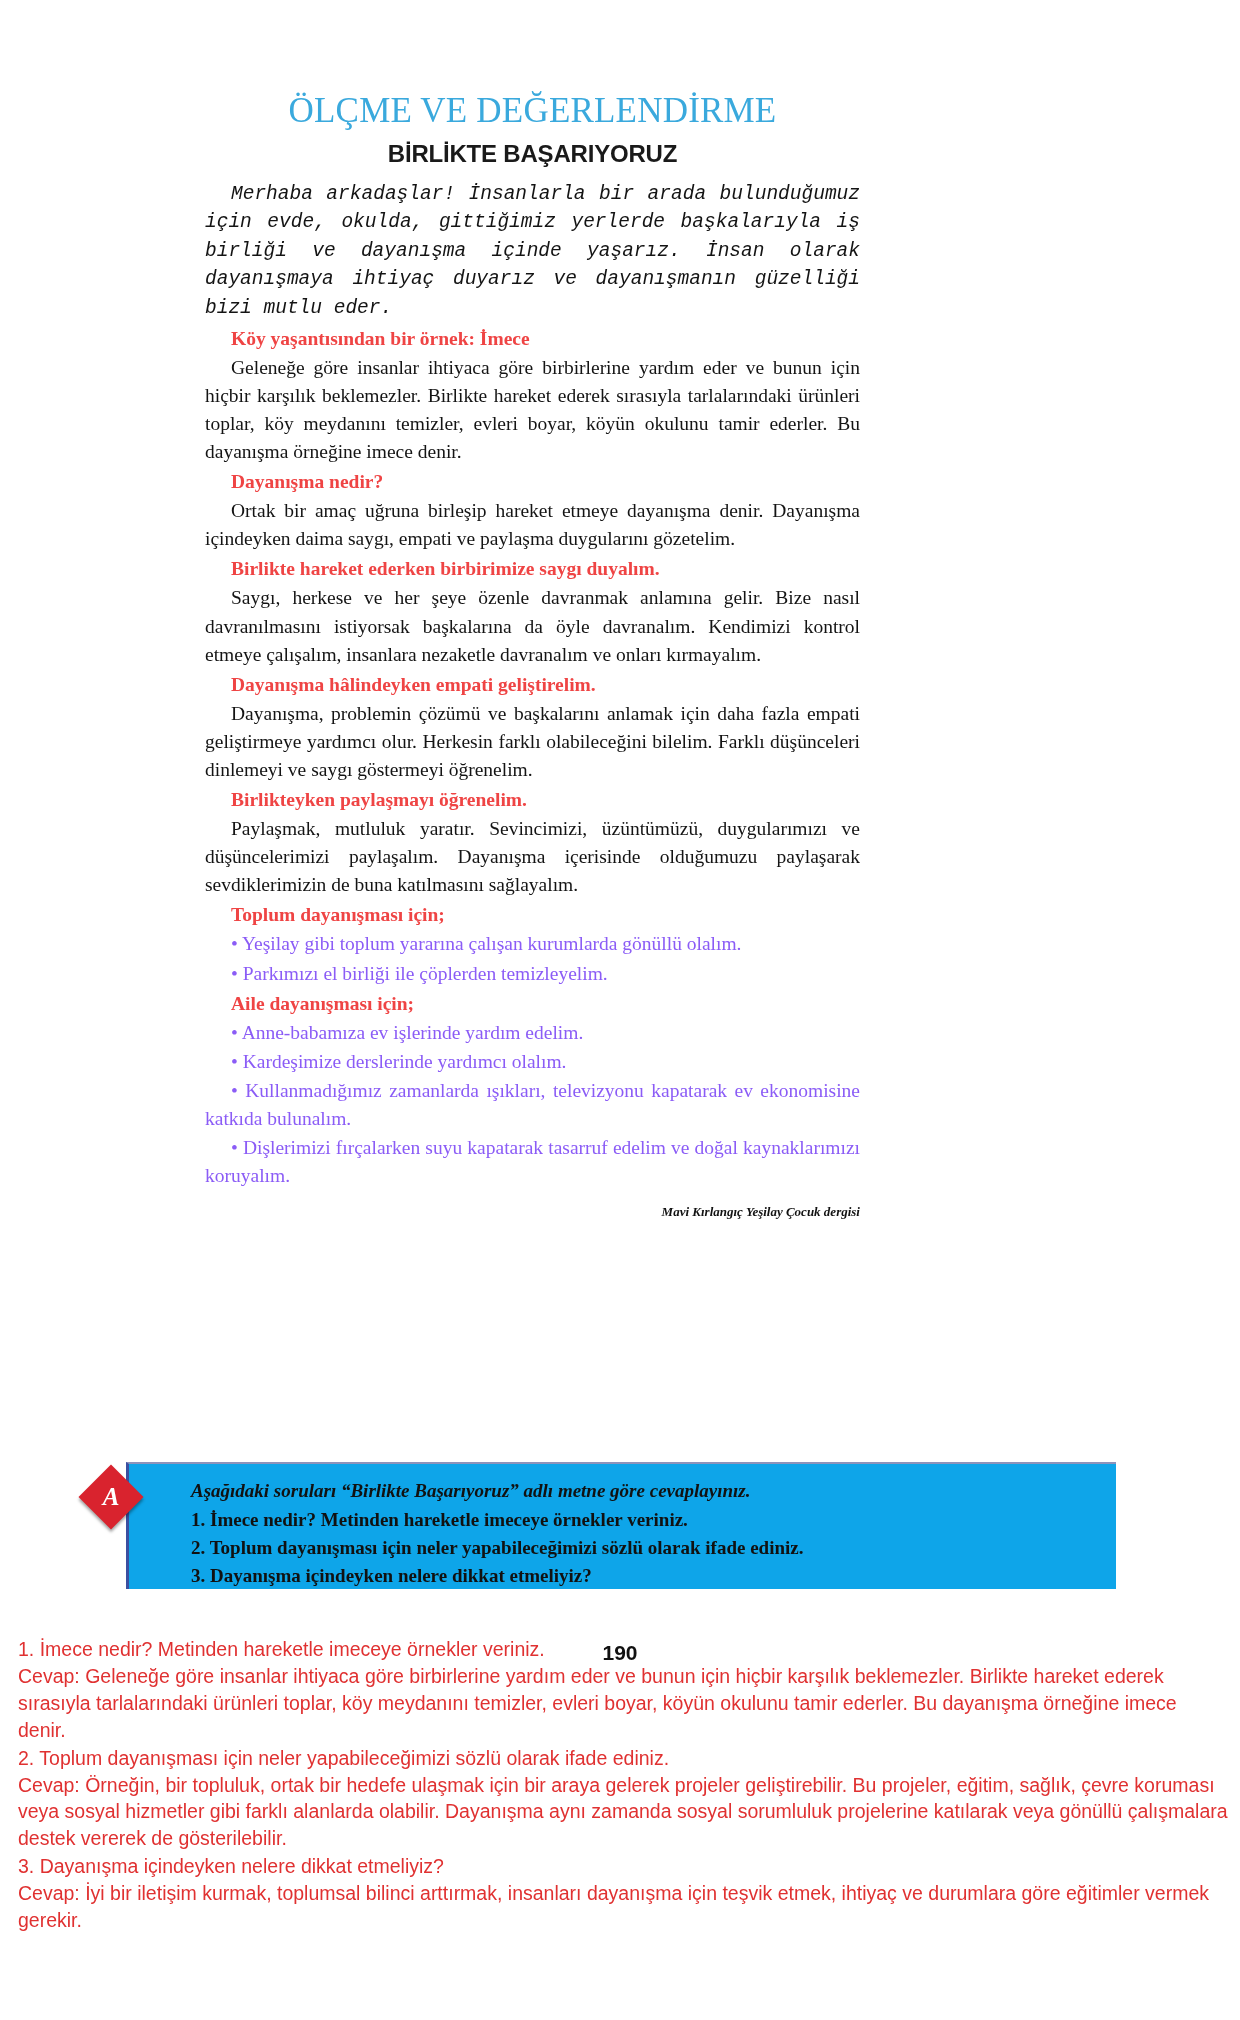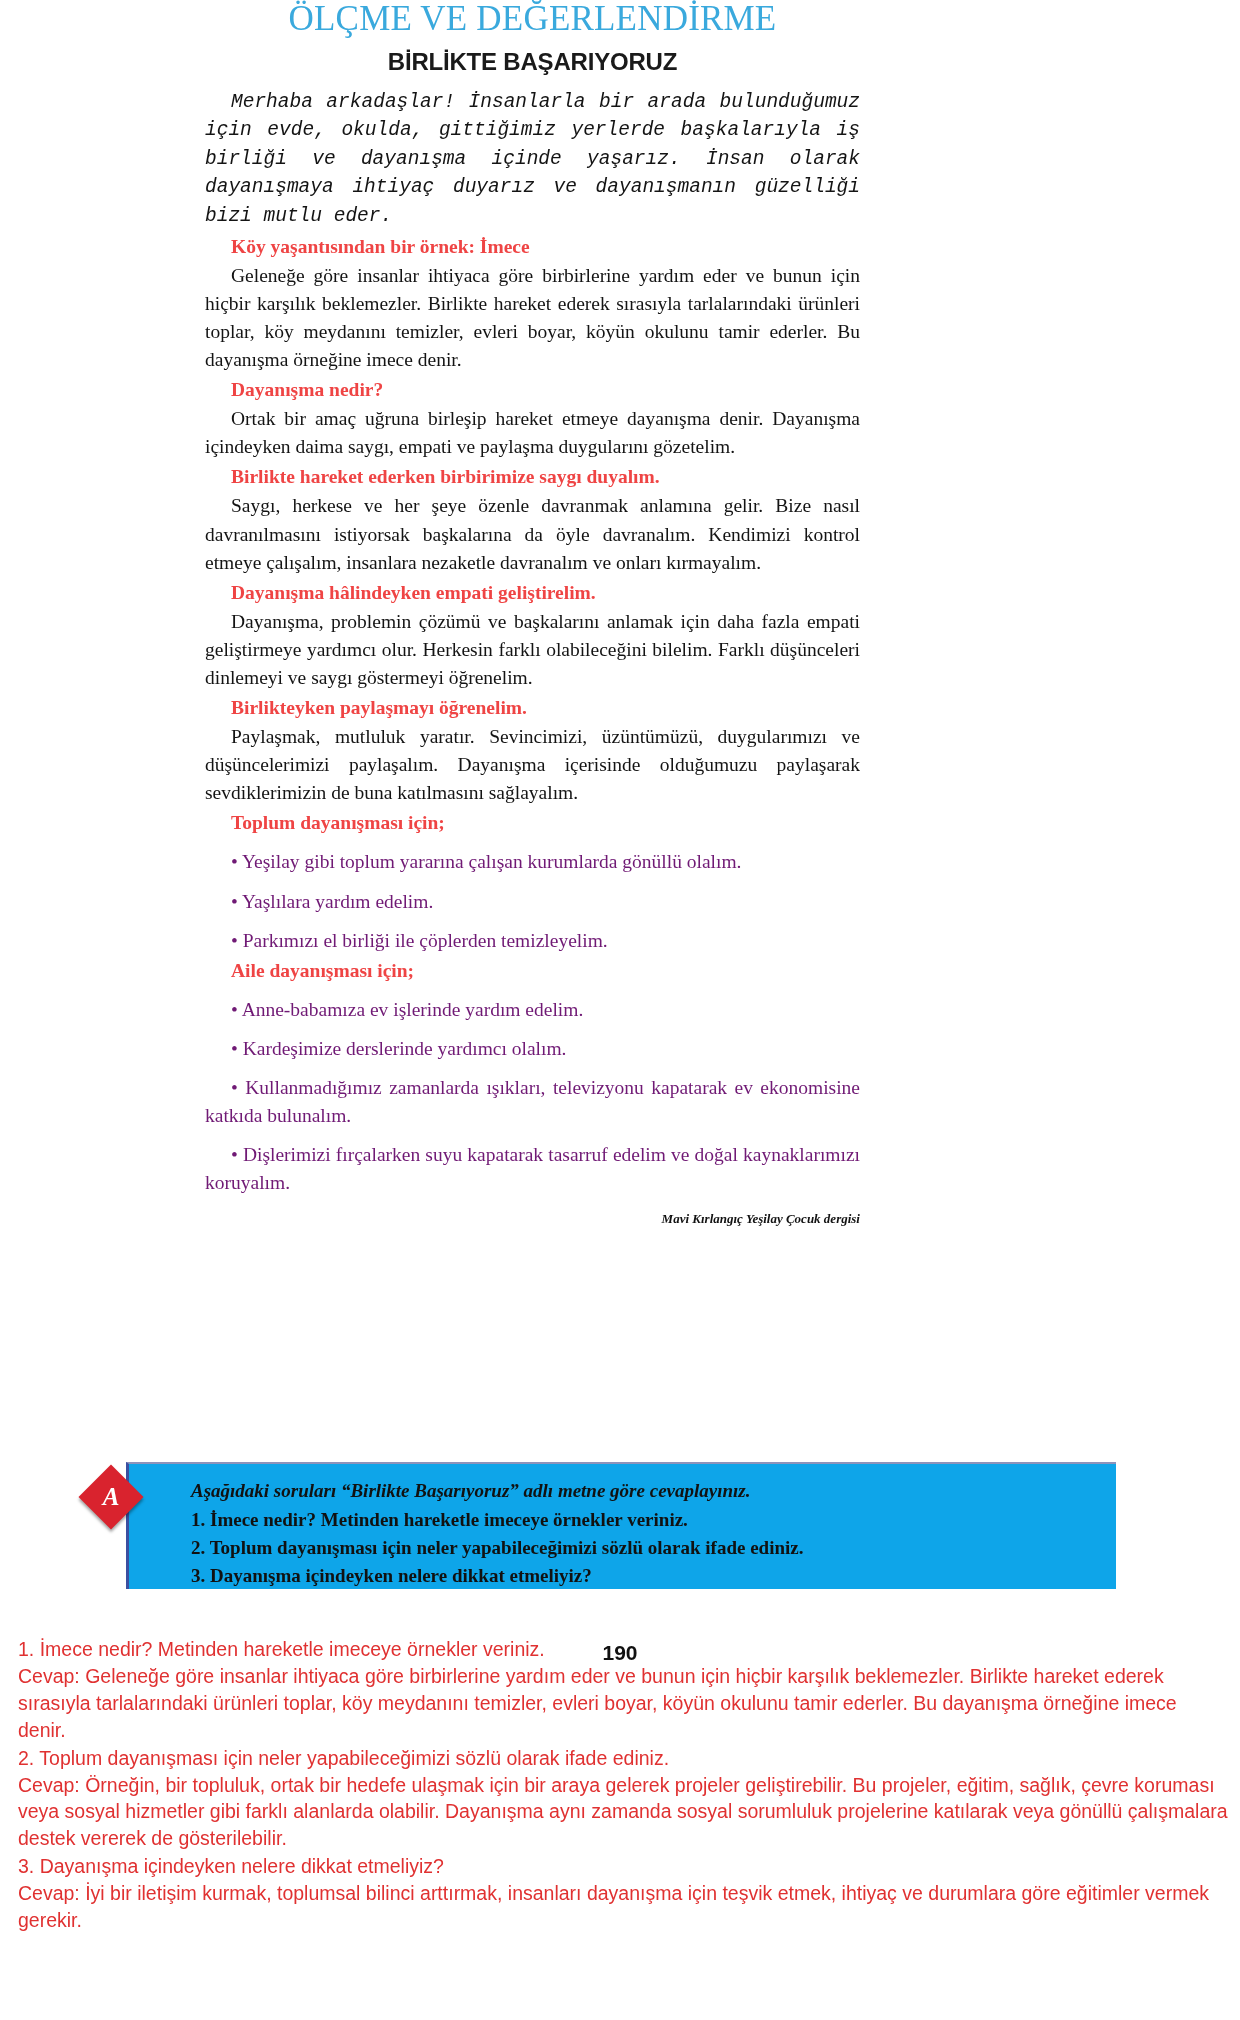--- a/index.html
+++ b/index.html
@@ -36,20 +36,21 @@
   }
 
   .title-main {
     font-family: "Liberation Serif", "DejaVu Serif", serif;
     font-size: 35px;
     font-weight: 400;
     color: #3aa9dd;
     text-align: center;
     letter-spacing: 0.2px;
     margin: 0;
+    padding-top: 92px;
     line-height: 1.1;
   }
 
   .title-sub {
     font-family: "Liberation Sans", "DejaVu Sans", sans-serif;
     font-size: 24px;
     font-weight: bold;
     color: #1a1a1a;
     text-align: center;
     margin: 9px 0 0 0;
@@ -81,24 +82,24 @@
     font-weight: bold;
     line-height: 1.44;
     margin: 2px 0 0 0;
     text-indent: 26px;
     color: #ef4444;
   }
 
   .bullet-line {
     font-size: 19.5px;
     line-height: 1.44;
-    margin: 11px 0 0 0;
+    margin: 1px 0 0 0;
     text-indent: 26px;
     text-align: justify;
-    color: #701a75;
+    color: #8b5cf6;
   }
 
   .source-line {
     font-size: 13px;
     font-style: italic;
     font-weight: bold;
     text-align: right;
     margin: 14px 0 0 0;
     color: #121212;
   }
@@ -215,21 +216,20 @@
     <p class="body-para">Saygı, herkese ve her şeye özenle davranmak anlamına gelir. Bize nasıl davranılmasını istiyorsak başkalarına da öyle davranalım. Kendimizi kontrol etmeye çalışalım, insanlara nezaketle davranalım ve onları kırmayalım.</p>
 
     <p class="sub-head">Dayanışma hâlindeyken empati geliştirelim.</p>
     <p class="body-para">Dayanışma, problemin çözümü ve başkalarını anlamak için daha fazla empati geliştirmeye yardımcı olur. Herkesin farklı olabileceğini bilelim. Farklı düşünceleri dinlemeyi ve saygı göstermeyi öğrenelim.</p>
 
     <p class="sub-head">Birlikteyken paylaşmayı öğrenelim.</p>
     <p class="body-para">Paylaşmak, mutluluk yaratır. Sevincimizi, üzüntümüzü, duygularımızı ve düşüncelerimizi paylaşalım. Dayanışma içerisinde olduğumuzu paylaşarak sevdiklerimizin de buna katılmasını sağlayalım.</p>
 
     <p class="sub-head">Toplum dayanışması için;</p>
     <p class="bullet-line">• Yeşilay gibi toplum yararına çalışan kurumlarda gönüllü olalım.</p>
-    <p class="bullet-line">• Yaşlılara yardım edelim.</p>
     <p class="bullet-line">• Parkımızı el birliği ile çöplerden temizleyelim.</p>
 
     <p class="sub-head">Aile dayanışması için;</p>
     <p class="bullet-line">• Anne-babamıza ev işlerinde yardım edelim.</p>
     <p class="bullet-line">• Kardeşimize derslerinde yardımcı olalım.</p>
     <p class="bullet-line">• Kullanmadığımız zamanlarda ışıkları, televizyonu kapatarak ev ekonomisine katkıda bulunalım.</p>
     <p class="bullet-line">• Dişlerimizi fırçalarken suyu kapatarak tasarruf edelim ve doğal kaynaklarımızı koruyalım.</p>
 
     <p class="source-line">Mavi Kırlangıç Yeşilay Çocuk dergisi</p>
   </div>

